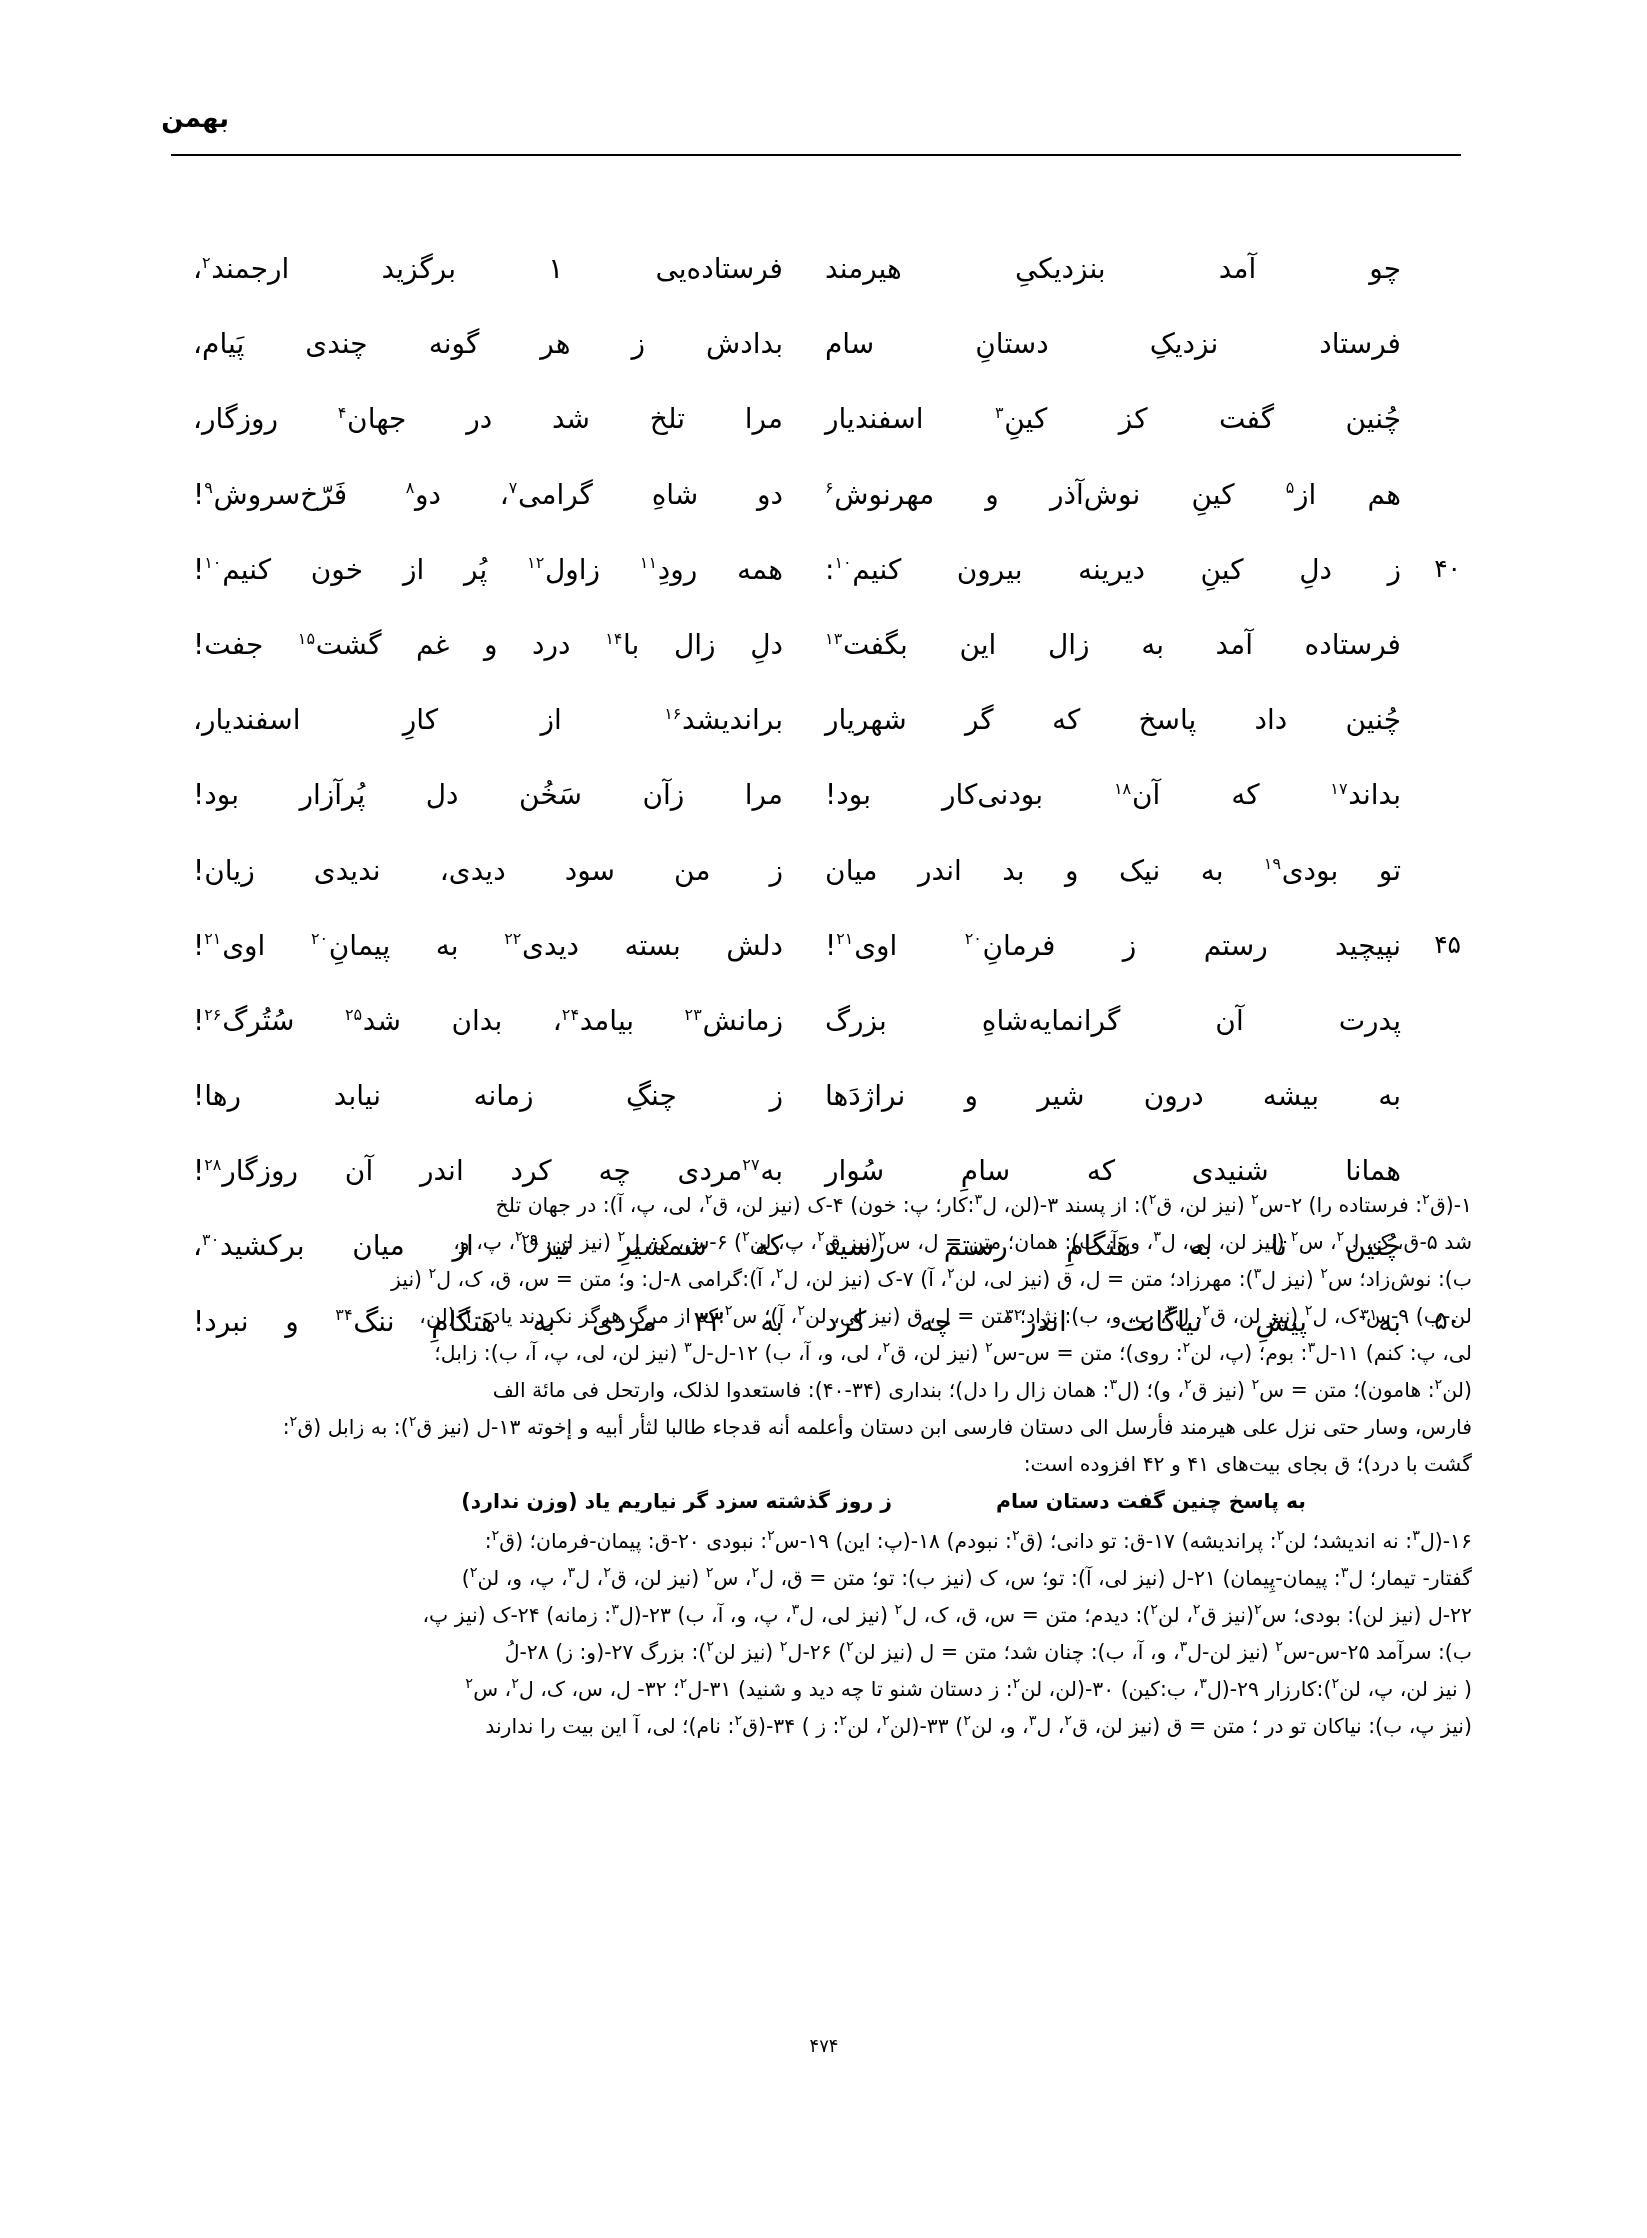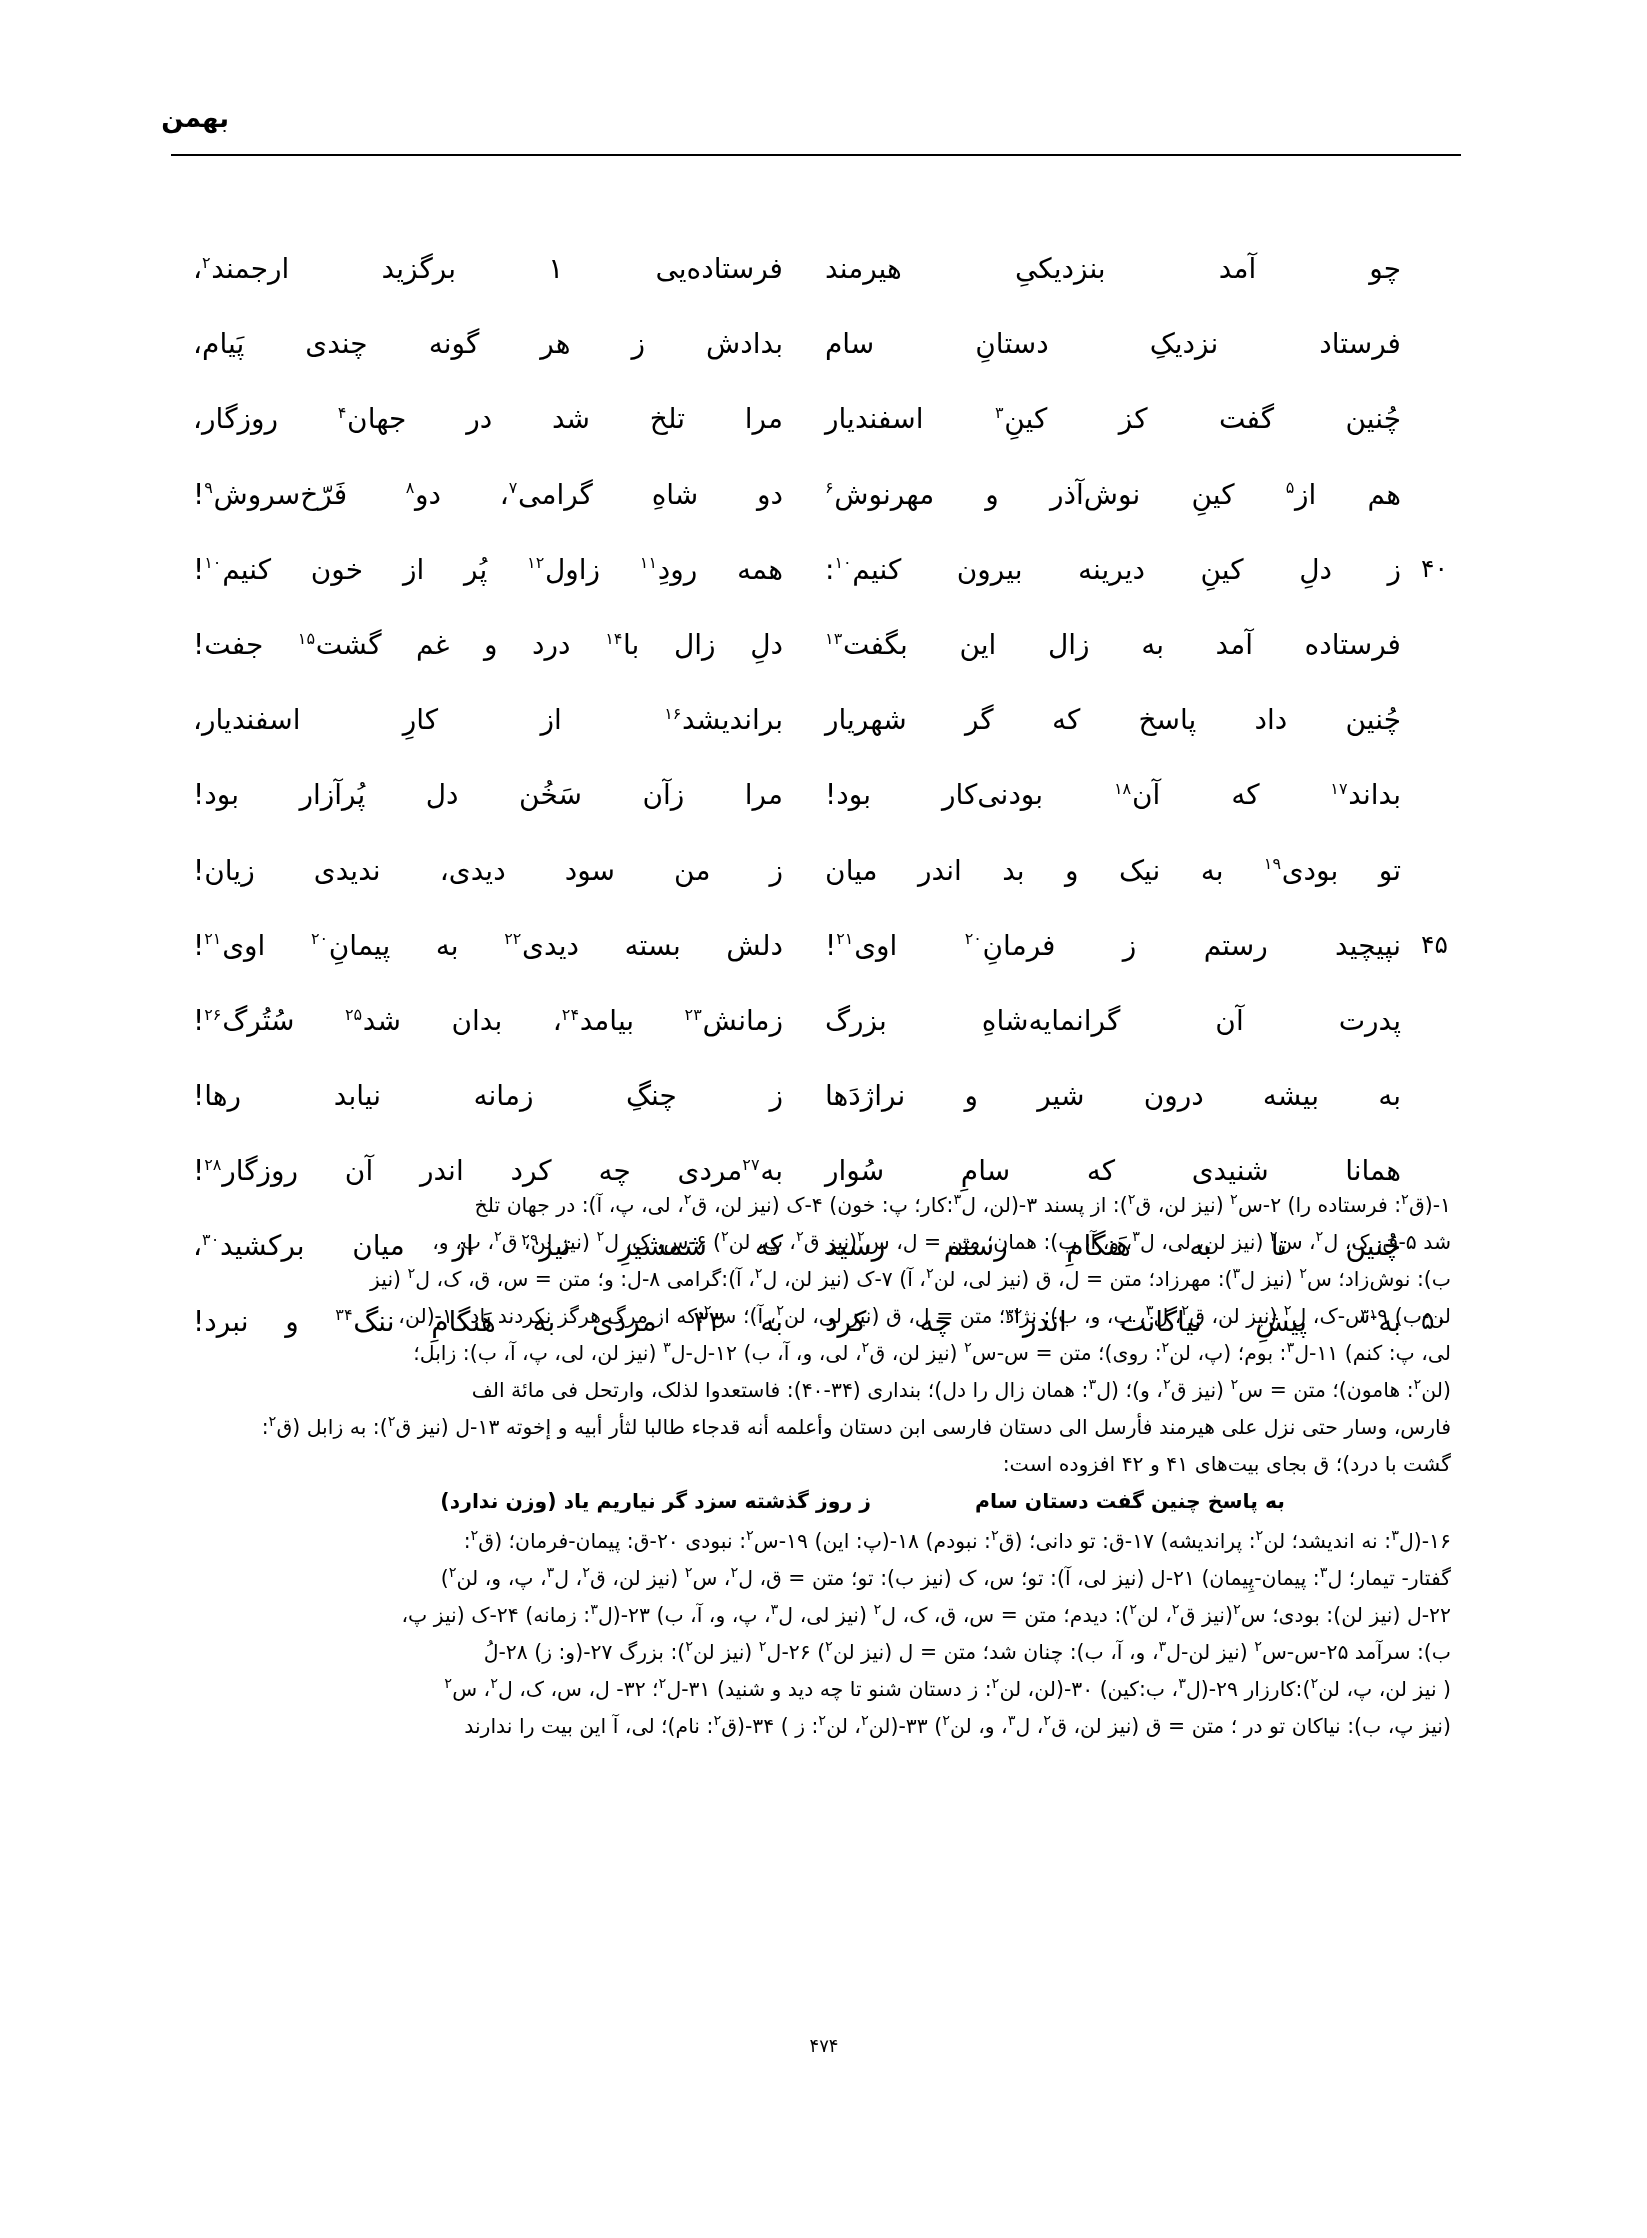--- a/index.html
+++ b/index.html
@@ -61,21 +61,21 @@
     display: flex;
     flex-direction: row;
     align-items: flex-start;
     width: 100%;
     margin-bottom: 15.2px;
     height: 60px;
   }
   .bayt-num {
     flex: 0 0 60px;
     font-size: 25px;
-    text-align: center;
+    text-align: right;
     padding-top: 4.2px;
     padding-left: 7px;
     box-sizing: border-box;
     white-space: nowrap;
   }
   .mesra {
     flex: 0 0 604px;
     font-size: 28px;
     line-height: 1.45;
     white-space: nowrap;
@@ -93,21 +93,21 @@
     font-size: 16px;
     vertical-align: super;
     line-height: 0;
     margin-right: 0.7px;
   }
 
   
   .apparatus {
     position: absolute;
     top: 1187px;
-    right: 197px;
+    right: 176px;
     left: 192px;
     font-size: 20.4px;
     line-height: 37px;
     text-align: justify;
     text-justify: inter-word;
   }
   .app-line {
     display: block;
     white-space: nowrap;
     height: 37px;

